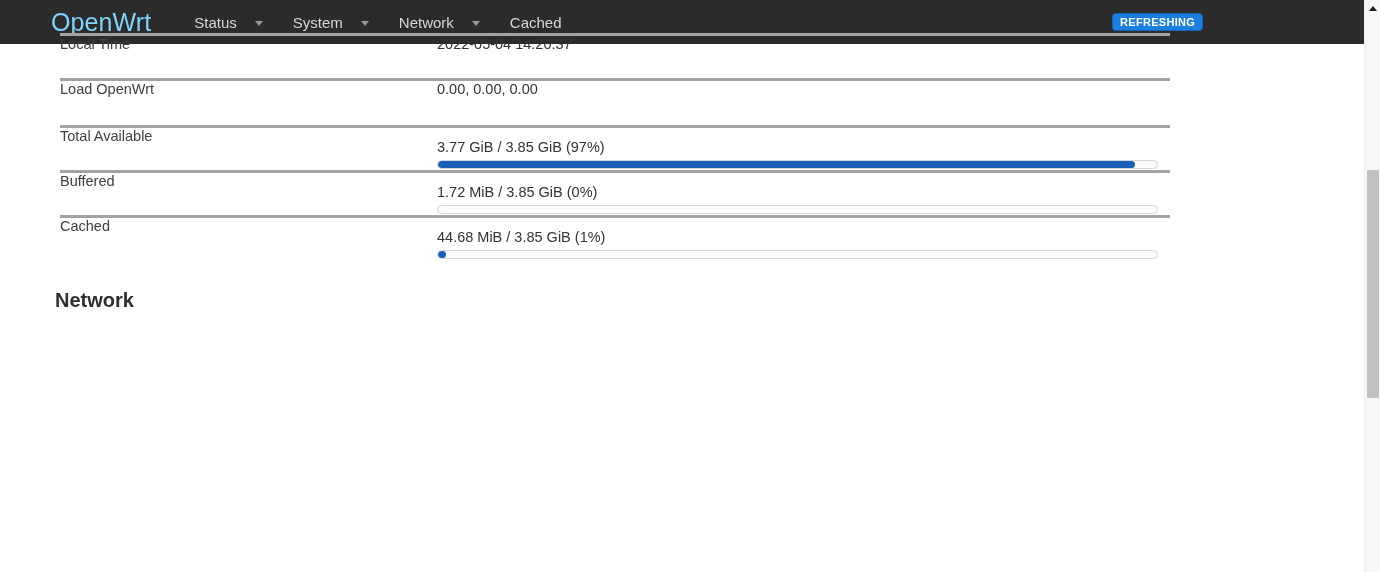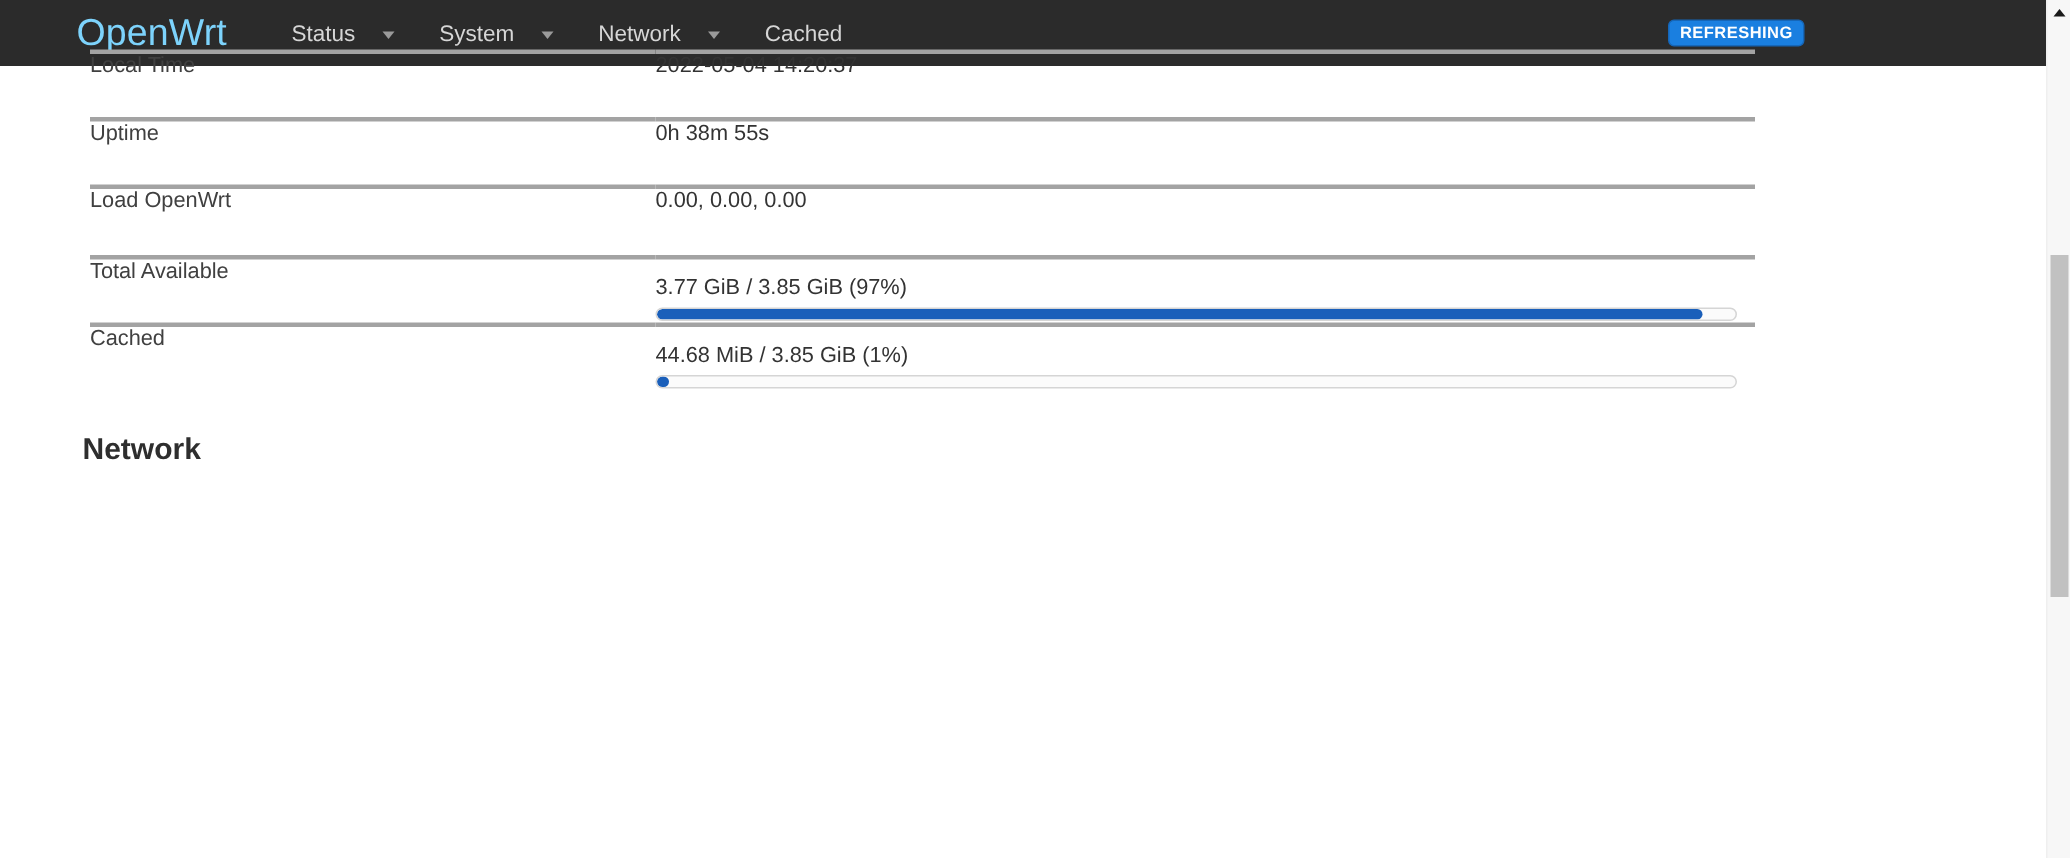--- a/index.html
+++ b/index.html
@@ -235,43 +235,48 @@
 
   <div id="content" style="top: 33px;">
 
     <table class="info">
       <tbody id="system-rows">
           <tr class="row">
             <td class="label">Local Time</td>
             <td class="value">2022-05-04 14:20:37</td>
           </tr>
           <tr class="row">
-            <td class="label">Uptime</td>
-            <td class="value">0h 38m 55s</td>
-          </tr>
-          <tr class="row">
             <td class="label">Load OpenWrt</td>
             <td class="value">0.00, 0.00, 0.00</td>
           </tr>
         </tbody>
     </table>
 
 
     <table class="info">
       <tbody id="memory-rows">
           <tr class="row">
             <td class="label">Total Available</td>
             <td class="value meter">
               <div class="meter-text">3.77 GiB / 3.85 GiB (97%)</div>
               <div class="progress">
                 <div class="progress-fill" style="background: rgb(26, 95, 186); width: 97%;"></div>
               </div>
             </td>
           </tr>
           <tr class="row">
+            <td class="label">Buffered</td>
+            <td class="value meter">
+              <div class="meter-text">1.72 MiB / 3.85 GiB (0%)</div>
+              <div class="progress">
+                <div class="progress-fill" style="background: rgb(26, 95, 186); width: 0%;"></div>
+              </div>
+            </td>
+          </tr>
+          <tr class="row">
             <td class="label">Cached</td>
             <td class="value meter">
               <div class="meter-text">44.68 MiB / 3.85 GiB (1%)</div>
               <div class="progress">
                 <div class="progress-fill" style="background: rgb(26, 95, 186); width: 1.1%;"></div>
               </div>
             </td>
           </tr>
         </tbody>
     </table>

